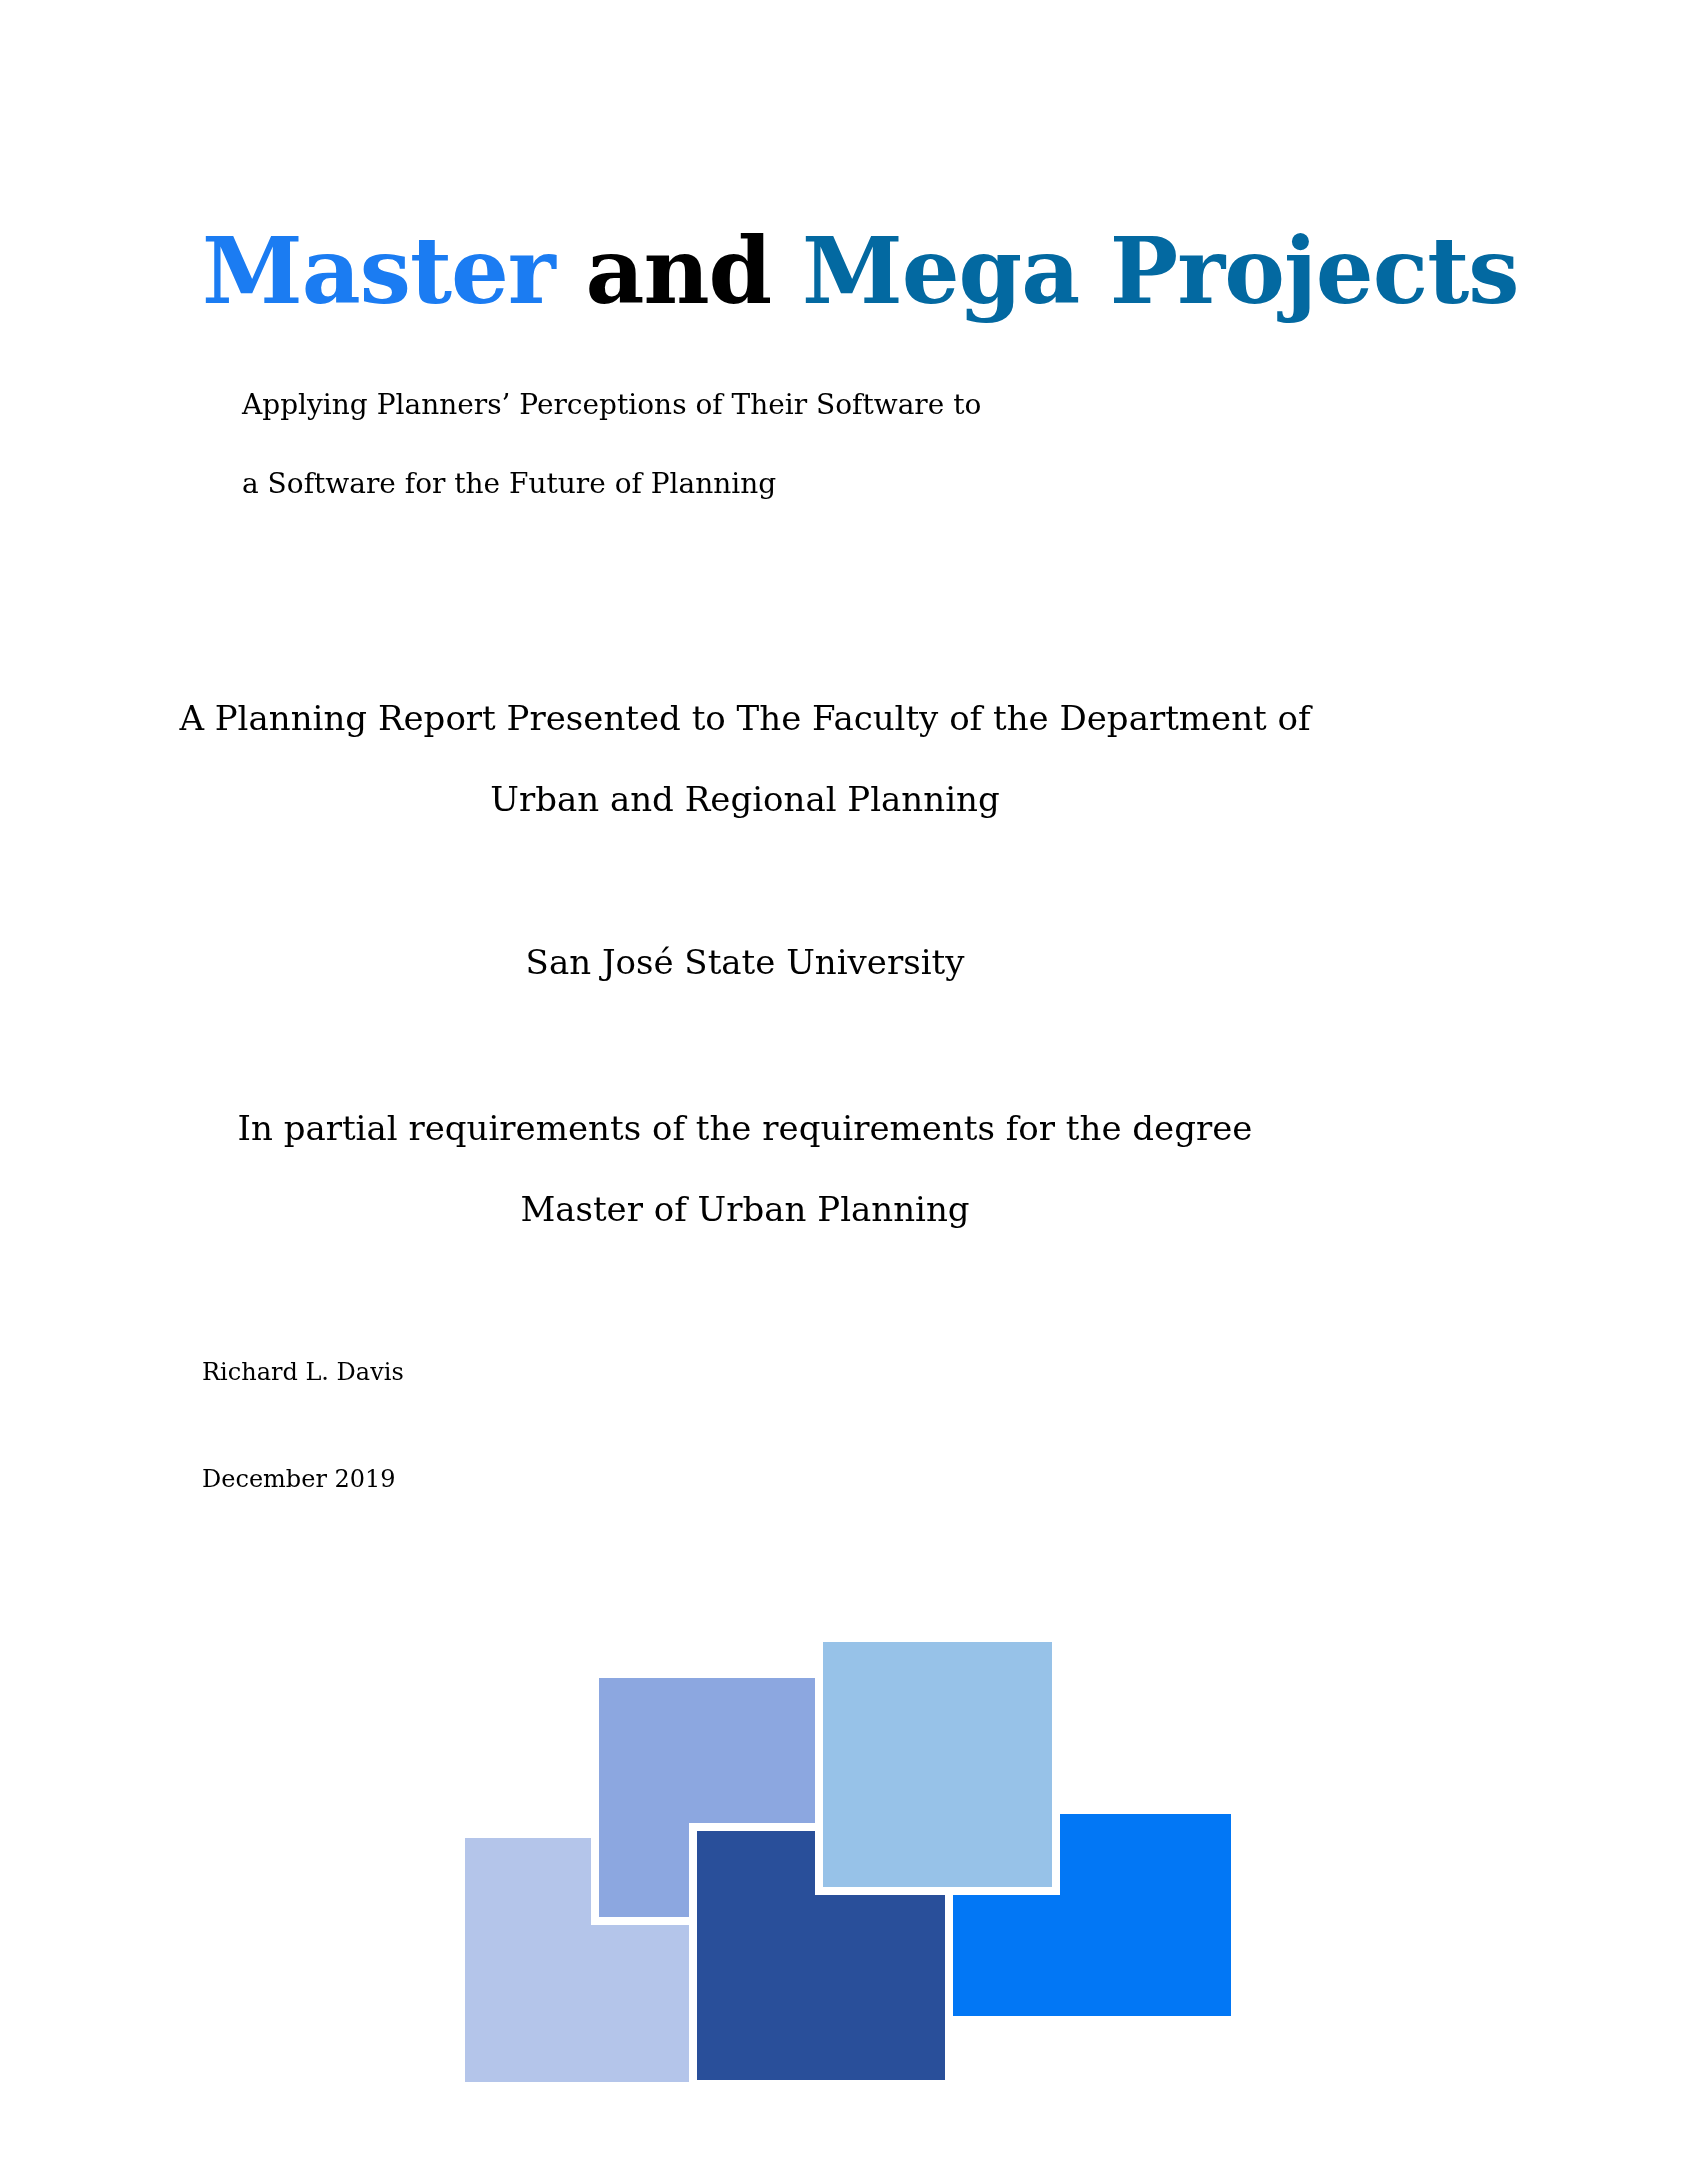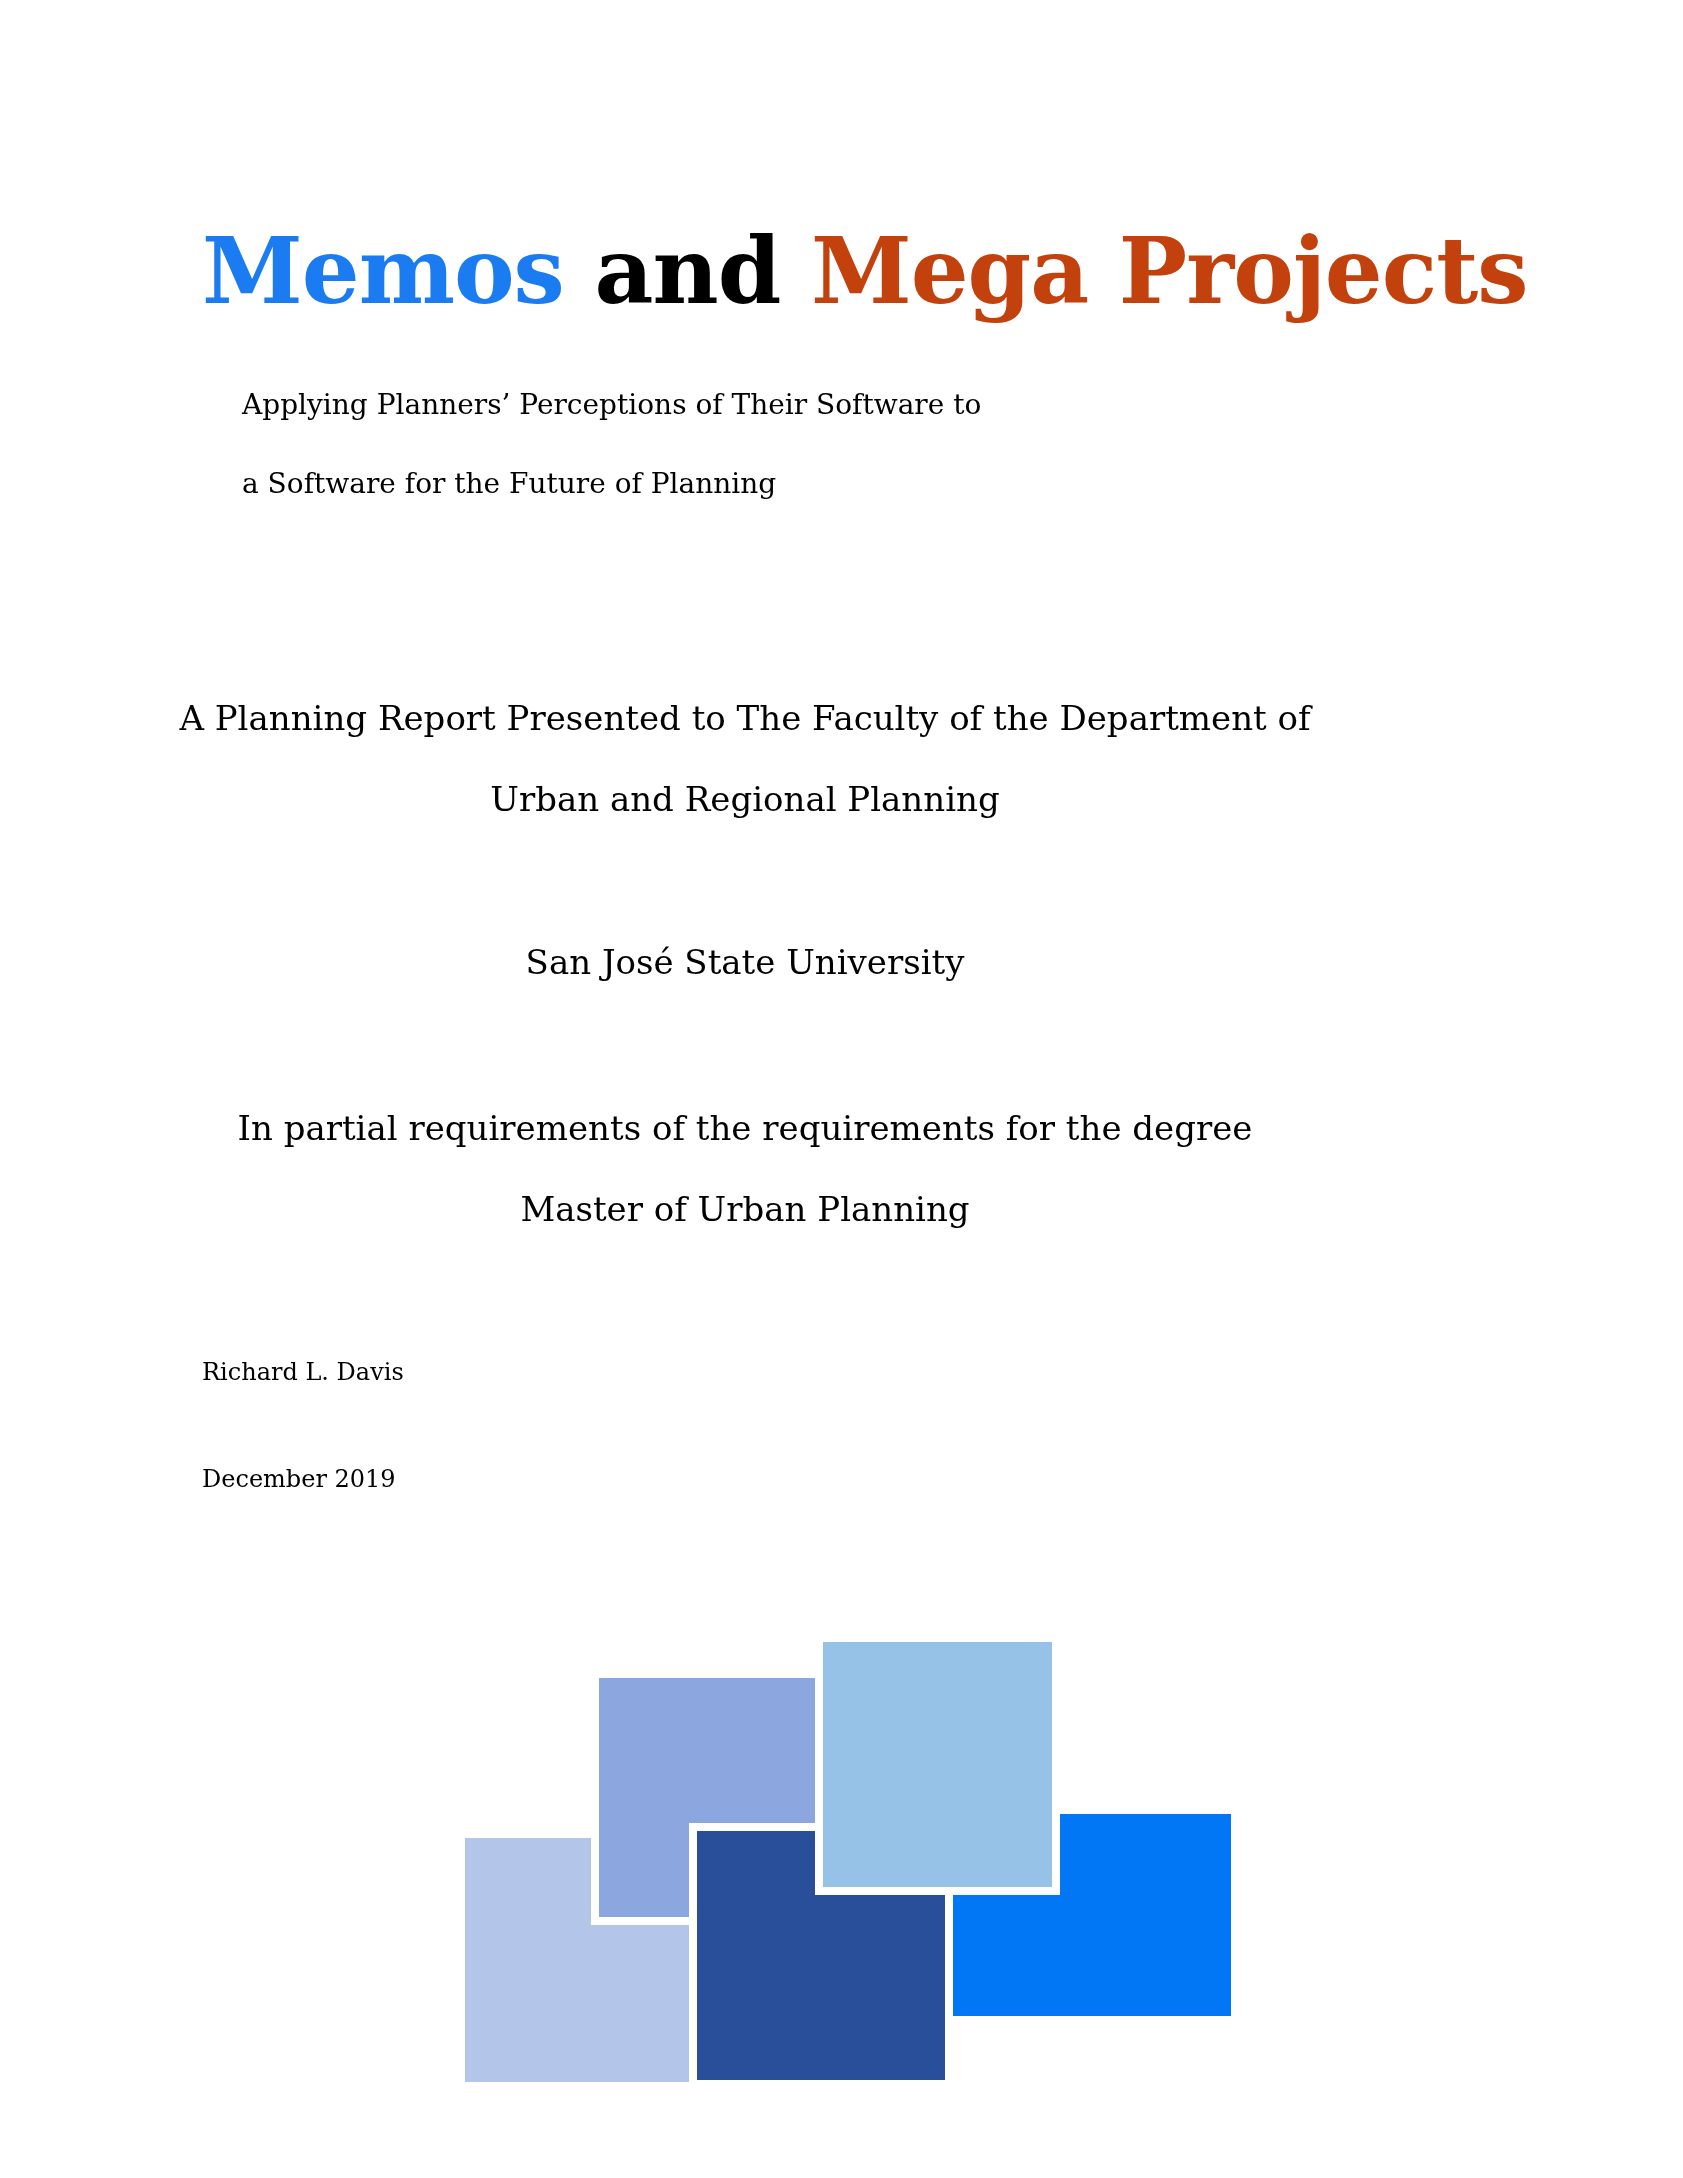--- a/index.html
+++ b/index.html
@@ -71,21 +71,21 @@
   .sq-bright-blue       { left: 943px; top: 1806px; width: 296px; height: 218px; z-index: 1; }
   .sq-medium-periwinkle { left: 591px; top: 1670px; width: 238px; height: 255px; z-index: 2; }
   .sq-navy              { left: 689px; top: 1823px; width: 264px; height: 265px; z-index: 3; }
   .sq-sky-blue          { left: 815px; top: 1634px; width: 245px; height: 261px; z-index: 4; }
 </style>
 </head>
 <body>
 
 <div class="page">
 
-  <h1 class="title"><span style="color: rgb(27, 124, 242);">Memos</span><span style="color: rgb(0, 0, 0); margin-top: 41px;"> and </span><span style="color: #c2410c; margin-top: 38px;">Mega Projects</span></h1>
+  <h1 class="title"><span style="color: rgb(27, 124, 242);">Master</span><span style="color: rgb(0, 0, 0); margin-top: 41px;"> and </span><span style="color: #0369a1; margin-top: 38px;">Mega Projects</span></h1>
 
   <div class="subtitle">
     <div>Applying Planners’ Perceptions of Their Software to</div>
     <div>a Software for the Future of Planning</div>
   </div>
 
   <div class="centered presentation">
     <div>A Planning Report Presented to The Faculty of the Department of</div>
     <div>Urban and Regional Planning</div>
   </div>

